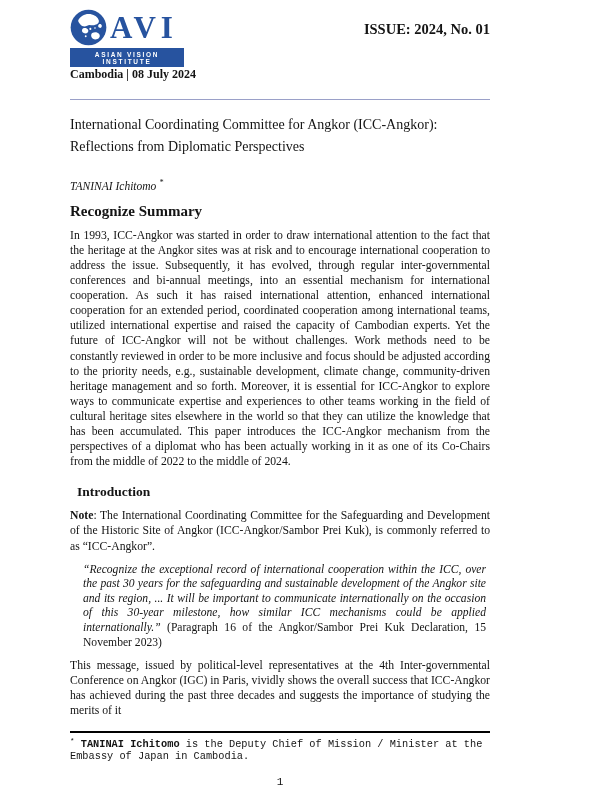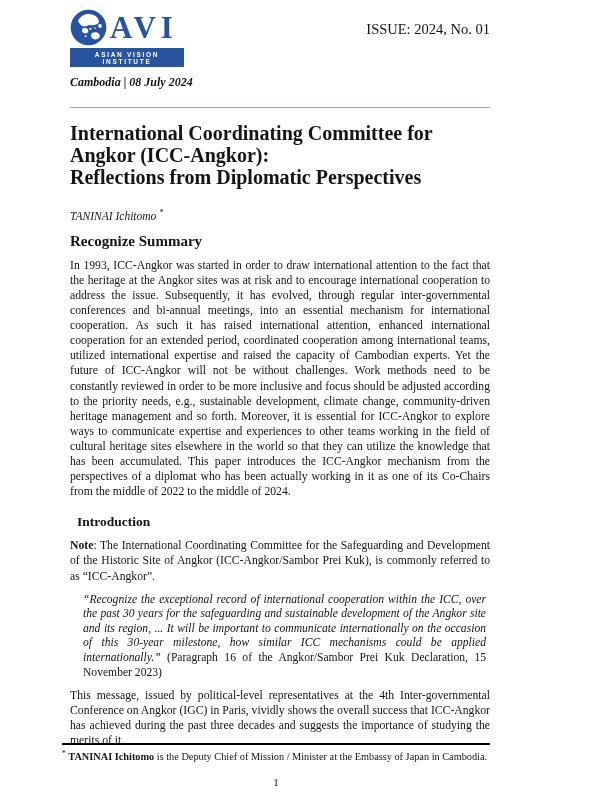--- a/index.html
+++ b/index.html
@@ -22,42 +22,42 @@
   .logo-acronym {
     font-size: 31px; font-weight: bold; color: #27539f;
     letter-spacing: 5px; line-height: 1; margin-left: 3px;
   }
   .logo-banner {
     margin-top: 2px; background: #27539f; color: #ffffff;
     font-family: "Liberation Sans", sans-serif;
     font-size: 6.5px; font-weight: bold; letter-spacing: 1.7px;
     text-align: center; padding: 3px 0 2px 0; width: 114px; box-sizing: border-box;
   }
-  .issue { font-size: 14.5px; font-weight: normal; padding-top: 13px; white-space: nowrap; }
+  .issue { font-size: 14.5px; font-weight: bold; padding-top: 13px; white-space: nowrap; }
 
   
   .journal-title {
     margin: 27px 0 0 0; color: #3d4095;
     font-size: 24px; line-height: 31px; font-weight: bold; letter-spacing: 0.3px;
   }
-  .dateline { margin-top: 8px; font-size: 12px; font-weight: bold; font-style: italic; }
+  .dateline { font-size: 12px; font-weight: bold; }
   .title-divider { border: none; border-top: 1px solid #9aa0c8; margin: 17px 0 0 0; }
 
   
-  .article-title { margin: 14px 0 0 0; font-size: 20px; line-height: 22px; font-weight: bold; }
+  .article-title { margin: 14px 0 0 0; font-size: 14px; line-height: 22px; font-weight: normal; }
   .author { margin-top: 20px; font-style: italic; font-size: 11.5px; }
   .author sup { font-size: 8px; }
   .section-heading { font-weight: bold; margin: 0; }
   .heading-exec { margin-top: 11px; font-size: 15px; }
   .heading-intro { margin-top: 15px; font-size: 13.5px; margin-left: 7px; }
   .body-text { margin: 8px 0 0 0; font-size: 11.7px; line-height: 15.1px; text-align: justify; }
   .quote { margin: 9px 4px 0 13px; font-size: 11.6px; line-height: 14.6px; text-align: justify; }
 
   
-  .doc-footer { position: absolute; left: 62px; right: 70px; bottom: 12px; }
+  .doc-footer { position: absolute; left: 70px; right: 70px; bottom: 12px; font-family: Liberation Mono, monospace; }
   .footnote-rule { border: none; border-top: 2px solid #000000; margin: 0; }
   .footnote { margin: 4px 0 0 0; font-size: 10.3px; }
   .footnote sup { font-size: 7.5px; }
   .page-number { text-align: center; font-size: 11px; margin-top: 14px; }
 </style>
 </head>
 <body>
 
 <div class="page">
 

